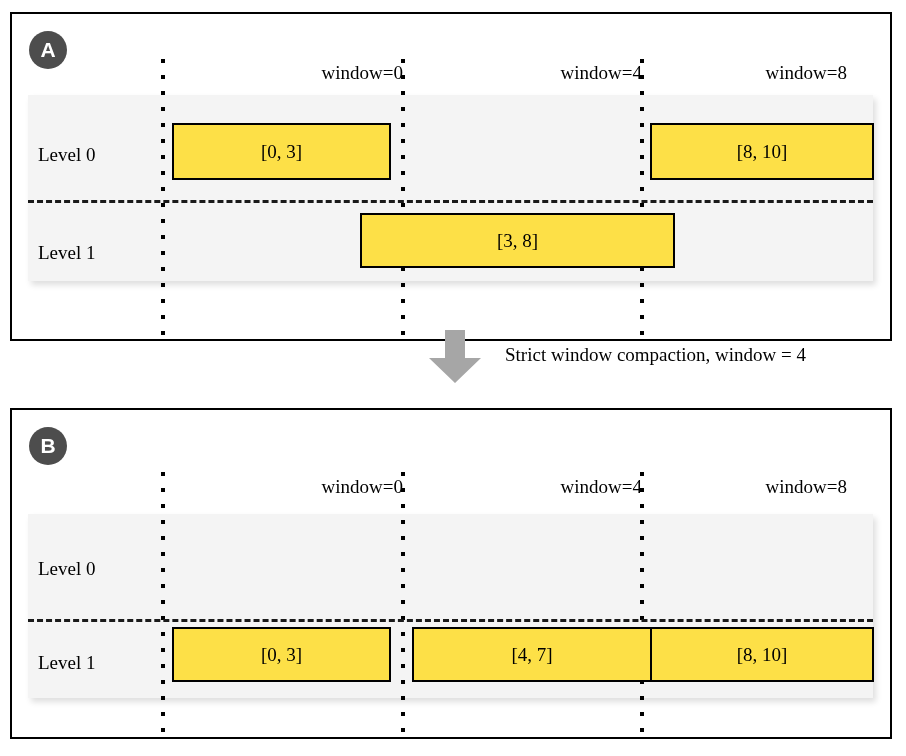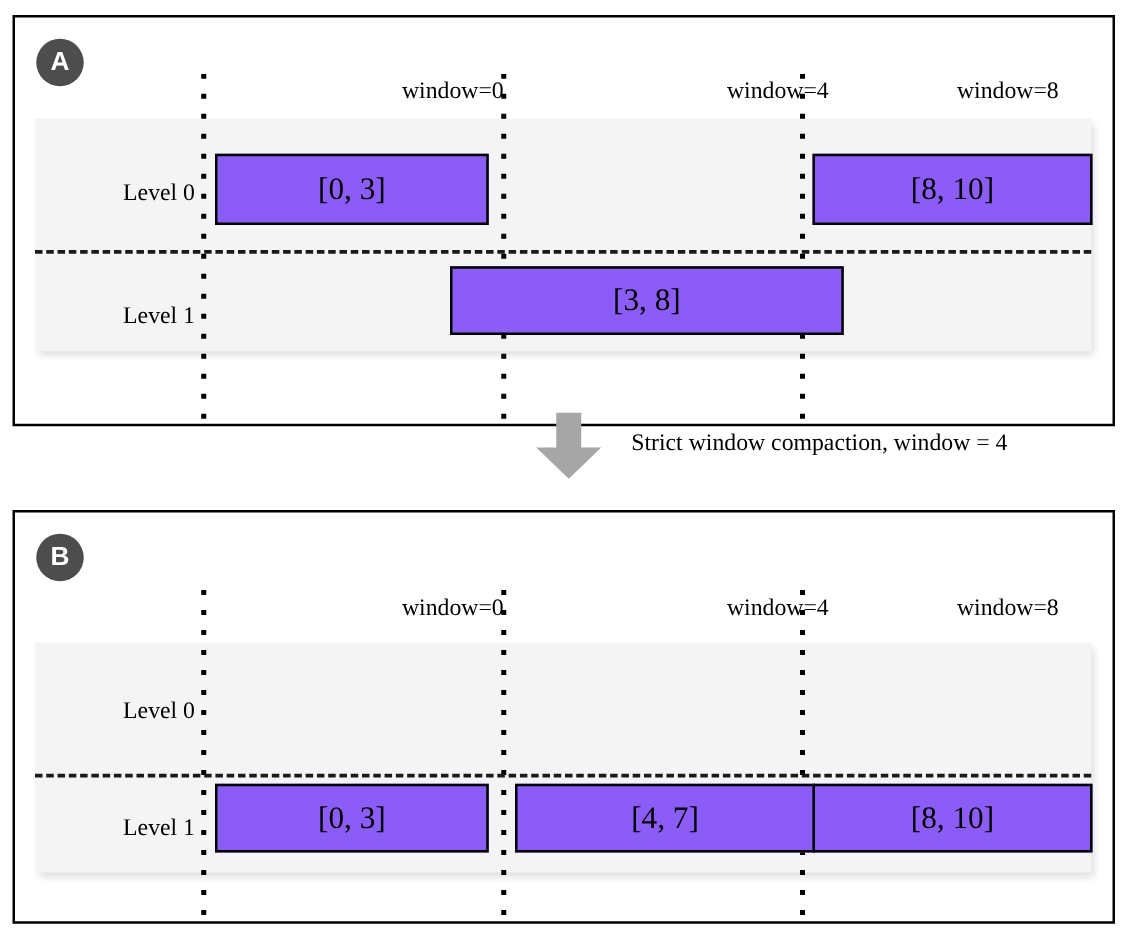--- a/index.html
+++ b/index.html
@@ -84,47 +84,47 @@
   
   .win-label {
     position: absolute;
     font-size: 19px;
     text-align: right;
     white-space: nowrap;
   }
   .wl-a { top: 48px; }
   .wl-b { top: 66px; }
   .wl-1 { left: 151px; width: 240px; }
-  .wl-2 { left: 412px; width: 239px; }
+  .wl-2 { left: 391px; width: 239px; }
   .wl-3 { left: 602px; width: 233px; }
 
   
   .level-label {
     position: absolute;
     left: 26px;
     width: 118px;
     font-size: 19px;
-    text-align: right;
+    text-align: left;
     white-space: nowrap;
   }
   .ll-a0 { top: 130px; }
   .ll-a1 { top: 228px; }
   .ll-b0 { top: 148px; }
   .ll-b1 { top: 242px; }
 
   
   .ibox {
     position: absolute;
     box-sizing: border-box;
     border: 2.5px solid #000000;
-    background: #8b5cf6;
+    background: #fde047;
     display: flex;
     align-items: center;
     justify-content: center;
-    font-size: 25px;
+    font-size: 19px;
     white-space: nowrap;
   }
 
   
   #box-a-0-3  { left: 160px; top: 109px; width: 219px; height: 57px; }
   #box-a-8-10 { left: 638px; top: 109px; width: 224px; height: 57px; }
   #box-a-3-8  { left: 348px; top: 199px; width: 315px; height: 55px; }
 
   
   #box-b-0-3  { left: 160px; top: 217px; width: 219px; height: 55px; }

